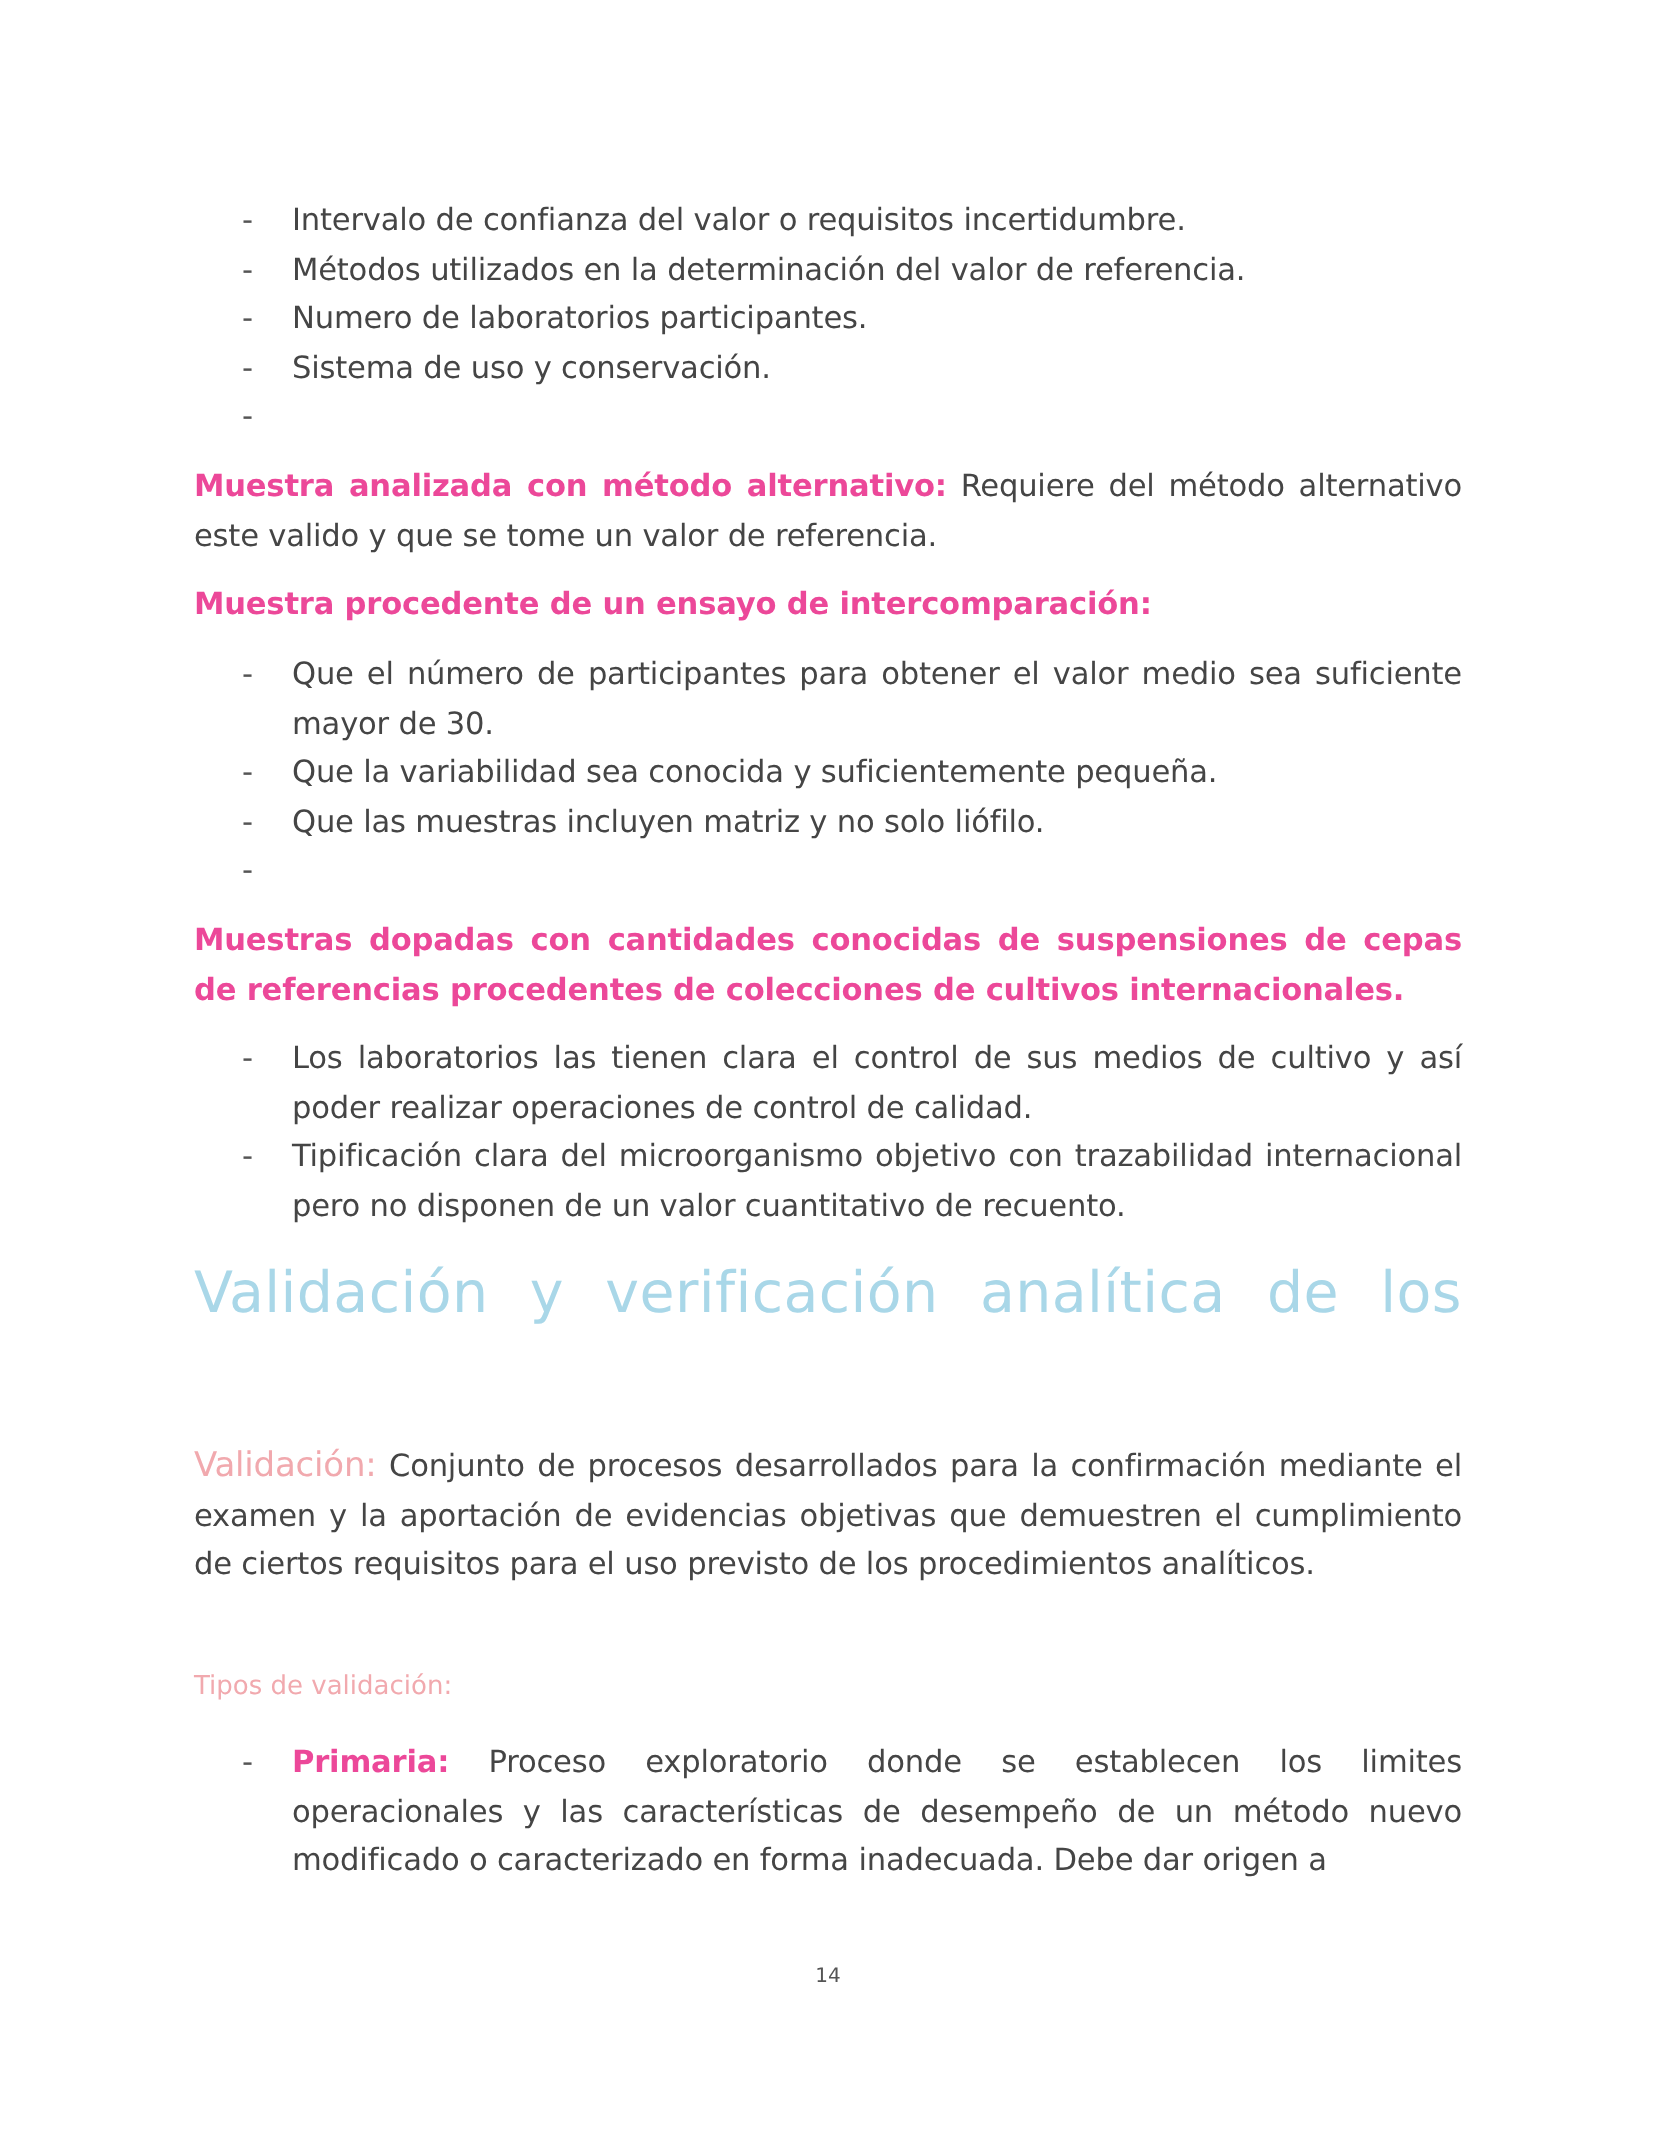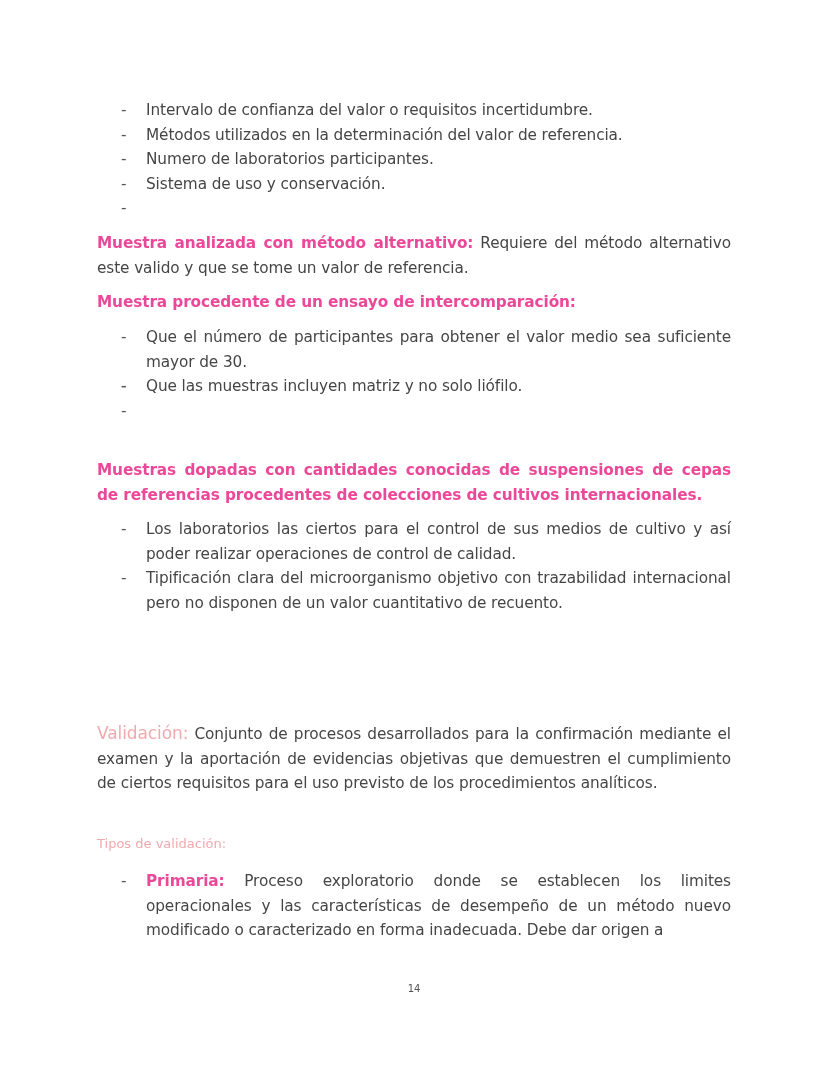--- a/index.html
+++ b/index.html
@@ -32,33 +32,41 @@
   </ul>
 
   <p class="p" style="position:absolute; top:231px; width:634px;">
     <span class="faint">Muestra analizada con método alternativo:</span><span> Requiere del método alternativo este valido y que se tome un valor de referencia.</span>
   </p>
 
   <p class="p faint" style="position:absolute; top:290px; width:634px;">Muestra procedente de un ensayo de intercomparación:</p>
 
   <ul class="dash" style="position:absolute; top:325px; width:634px;">
     <li><span class="bullet">-</span><span>Que el número de participantes para obtener el valor medio sea suficiente mayor de 30.</span></li>
-    <li><span class="bullet">-</span></li>
+    <li><span class="bullet">-</span><span>Que la variabilidad sea conocida y suficientemente pequeña.</span></li>
     <li><span class="bullet">-</span><span>Que las muestras incluyen matriz y no solo liófilo.</span></li>
     <li><span class="bullet">-</span></li>
   </ul>
 
   <p class="p faint" style="position:absolute; top:458px; width:634px;">Muestras dopadas con cantidades conocidas de suspensiones de cepas de referencias procedentes de colecciones de cultivos internacionales.</p>
 
   <ul class="dash" style="position:absolute; top:517px; width:634px;">
-    <li><span class="bullet">-</span><span>Los laboratorios las ciertos para el control de sus medios de cultivo y así poder realizar operaciones de control de calidad.</span></li>
+    <li><span class="bullet">-</span><span>Los laboratorios las tienen clara el control de sus medios de cultivo y así poder realizar operaciones de control de calidad.</span></li>
     <li><span class="bullet">-</span><span>Tipificación clara del microorganismo objetivo con trazabilidad internacional pero no disponen de un valor cuantitativo de recuento.</span></li>
   </ul>
 
   <h1 class="h1 blue" style="position:absolute; top:626px; width:634px;">
+    <span class="jline">
+      <span>Validación</span>
+      <span>y</span>
+      <span>verificación</span>
+      <span>analítica</span>
+      <span>de</span>
+      <span>los</span>
+    </span>
   </h1>
 
   <p class="p" style="position:absolute; top:721px; width:634px;">
     <span class="pink" style="font-size:17px;">Validación:</span><span> Conjunto de procesos desarrollados para la confirmación mediante el examen y la aportación de evidencias objetivas que demuestren el cumplimiento de ciertos requisitos para el uso previsto de los procedimientos analíticos.</span>
   </p>
 
   <h2 class="h2 pink" style="position:absolute; top:832px; width:634px;">Tipos de validación:</h2>
 
   <ul class="dash" style="position:absolute; top:869px; width:634px;">
     <li><span class="bullet">-</span><span class="faint">Primaria:</span><span> Proceso exploratorio donde se establecen los limites operacionales y las características de desempeño de un método nuevo modificado o caracterizado en forma inadecuada. Debe dar origen a</span></li>

